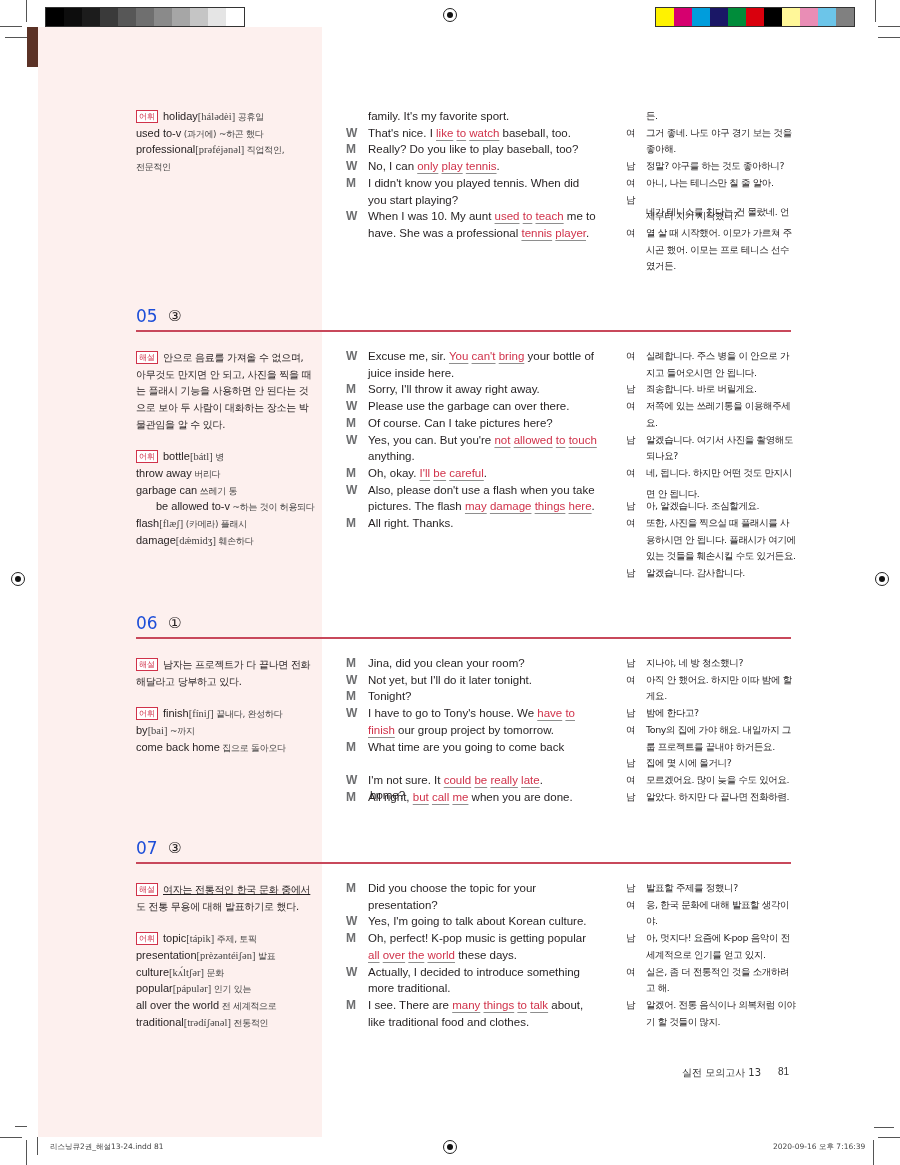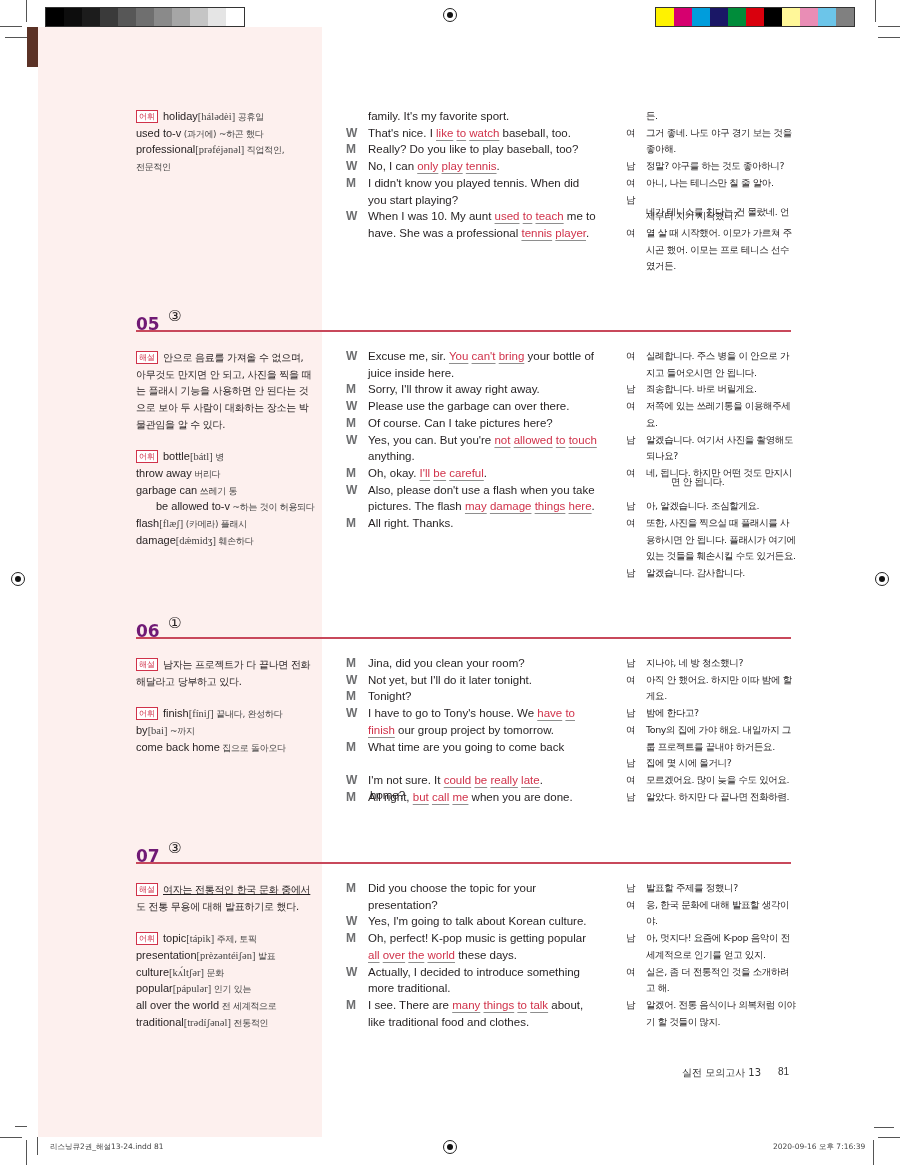--- a/index.html
+++ b/index.html
@@ -19,21 +19,21 @@
   .crop-h { position: absolute; height: 1px; background: #555; }
   .crop-v { position: absolute; width: 1px; background: #555; }
   .line { font-size: 11px; line-height: 16.7px; white-space: nowrap; }
   .ko { font-family: "DejaVu Sans", sans-serif; font-size: 10px; color: #231f20; letter-spacing: -0.3px; }
   .ko-small { font-family: "DejaVu Sans", sans-serif; font-size: 9px; color: #444; letter-spacing: -0.3px; }
   .ipa { font-family: "Liberation Serif", serif; font-size: 10.5px; color: #444; }
   .tag { display: inline-block; font-family: "DejaVu Sans", sans-serif; font-size: 8px; color: #d0324a; border: 1px solid #d0324a; padding: 0 2px; line-height: 11px; margin-right: 5px; vertical-align: 1px; background: #fff; }
   .hl { color: #d0324a; text-decoration: underline; text-decoration-color: #8e8e8e; text-underline-offset: 3px; }
 
   .sec-head { position: absolute; left: 136px; width: 655px; }
-  .sec-num { position: absolute; left: 0; top: 8px; font-family: "DejaVu Sans", sans-serif; font-weight: bold; font-size: 17px; color: #701a75; }
+  .sec-num { position: absolute; left: 0; top: 0; font-family: "DejaVu Sans", sans-serif; font-weight: normal; font-size: 17px; color: #1d4ed8; }
   .sec-ans { position: absolute; left: 32px; top: 1px; font-family: "DejaVu Sans", sans-serif; font-size: 15px; color: #231f20; }
   .sec-rule { position: absolute; left: 0; top: 24px; width: 655px; height: 2px; background: #c8485b; }
 
   .spk { position: absolute; left: 0; font-weight: bold; font-size: 12px; color: #6d6e70; font-family: "Liberation Sans", sans-serif; }
   .dlg { position: absolute; left: 22px; font-size: 11.5px; color: #231f20; }
   .kspk { position: absolute; left: 0; font-family: "DejaVu Sans", sans-serif; font-size: 9.5px; color: #231f20; }
   .kdlg { position: absolute; left: 20px; font-family: "DejaVu Sans", sans-serif; font-size: 9.5px; color: #231f20; letter-spacing: -0.4px; white-space: nowrap; }
 
   .col-l { position: absolute; left: 136px; width: 180px; }
   .col-m { position: absolute; left: 346px; width: 260px; }
@@ -181,21 +181,21 @@
     <span class="kspk" style="top: 33.4px; line-height: 16.7px;">남</span>
     <div class="kdlg" style="top: 33.4px; line-height: 16.7px;">죄송합니다. 바로 버릴게요.</div>
     <span class="kspk" style="top: 50.1px; line-height: 16.7px;">여</span>
     <div class="kdlg" style="top: 50.1px; line-height: 16.7px;">저쪽에 있는 쓰레기통을 이용해주세</div>
     <div class="kdlg" style="top: 66.8px; line-height: 16.7px;">요.</div>
     <span class="kspk" style="top: 83.5px; line-height: 16.7px;">남</span>
     <div class="kdlg" style="top: 83.5px; line-height: 16.7px;">알겠습니다. 여기서 사진을 촬영해도</div>
     <div class="kdlg" style="top: 100.2px; line-height: 16.7px;">되나요?</div>
     <span class="kspk" style="top: 116.9px; line-height: 16.7px;">여</span>
     <div class="kdlg" style="top: 116.9px; line-height: 16.7px;">네, 됩니다. 하지만 어떤 것도 만지시</div>
-    <div class="kdlg" style="top: 126px; line-height: 16.7px; margin-left: 25px;">면 안 됩니다.</div>
+    <div class="kdlg" style="top: 138px; line-height: 16.7px;">면 안 됩니다.</div>
     <span class="kspk" style="top: 150.3px; line-height: 16.7px;">남</span>
     <div class="kdlg" style="top: 150.3px; line-height: 16.7px;">아, 알겠습니다. 조심할게요.</div>
     <span class="kspk" style="top: 167px; line-height: 16.7px;">여</span>
     <div class="kdlg" style="top: 167px; line-height: 16.7px;">또한, 사진을 찍으실 때 플래시를 사</div>
     <div class="kdlg" style="top: 183.7px; line-height: 16.7px;">용하시면 안 됩니다. 플래시가 여기에</div>
     <div class="kdlg" style="top: 200.4px; line-height: 16.7px;">있는 것들을 훼손시킬 수도 있거든요.</div>
     <span class="kspk" style="top: 217.1px; line-height: 16.7px;">남</span>
     <div class="kdlg" style="top: 217.1px; line-height: 16.7px;">알겠습니다. 감사합니다.</div>
   </div>
 

